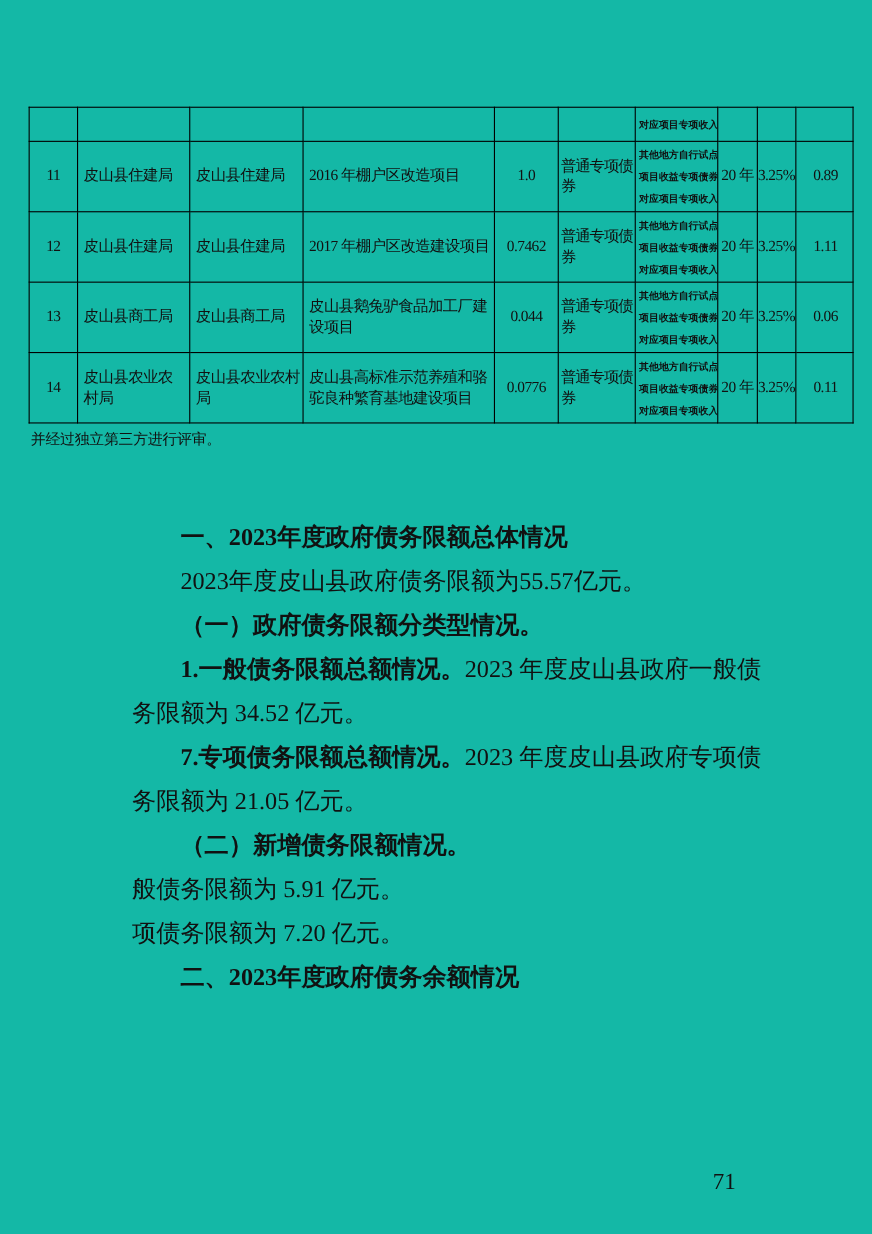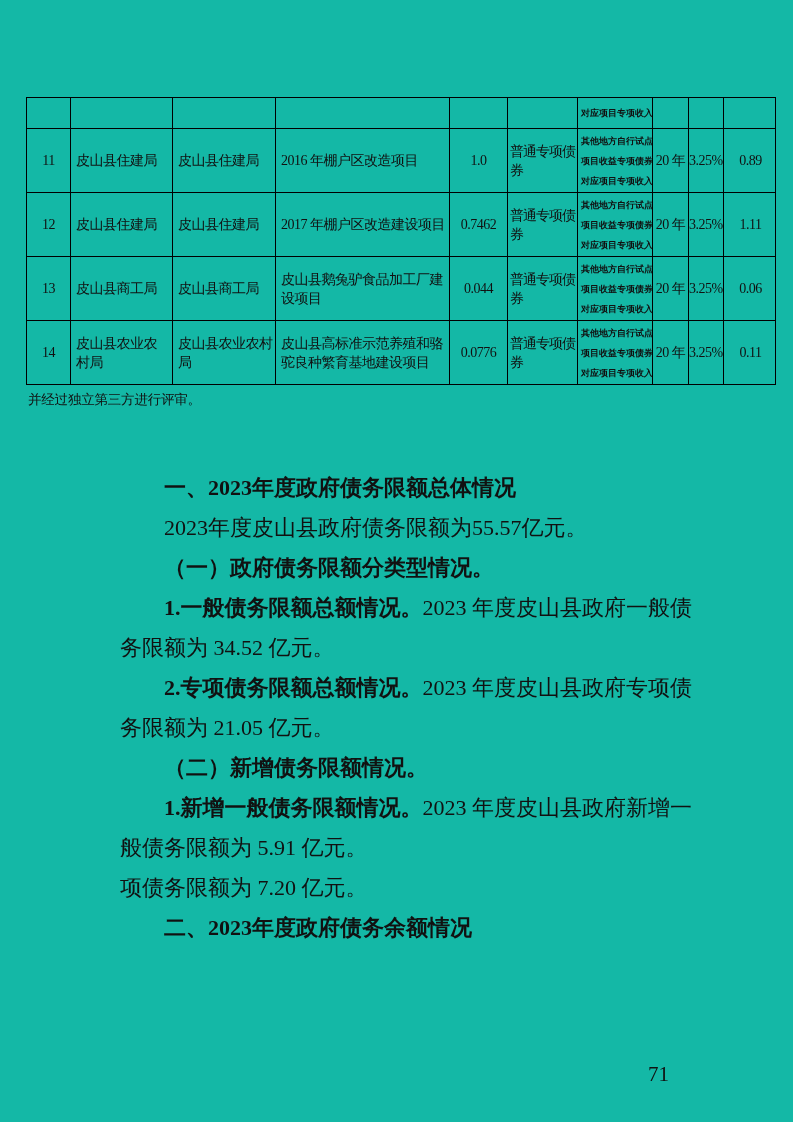--- a/index.html
+++ b/index.html
@@ -198,24 +198,23 @@
   <div class="note">
     <div class="nline">并经过独立第三方进行评审。</div>
   </div>
 
   <div class="bodytext">
     <div class="bl ind"><span class="b">一、2023年度政府债务限额总体情况</span></div>
     <div class="bl ind"><span>2023年度皮山县政府债务限额为55.57亿元。</span></div>
     <div class="bl ind"><span class="b">（一）政府债务限额分类型情况。</span></div>
     <div class="bl ind"><span class="b">1.一般债务限额总额情况。</span><span>2023 年度皮山县政府一般债</span></div>
     <div class="bl"><span>务限额为 34.52 亿元。</span></div>
-    <div class="bl ind"><span class="b">2.专项债务限额总额情况。</span><span>2023 年度皮山县政府专项债</span></div>
+    <div class="bl ind"><span class="b">7.专项债务限额总额情况。</span><span>2023 年度皮山县政府专项债</span></div>
     <div class="bl"><span>务限额为 21.05 亿元。</span></div>
     <div class="bl ind"><span class="b">（二）新增债务限额情况。</span></div>
-    <div class="bl ind"><span class="b">1.新增一般债务限额情况。</span><span>2023 年度皮山县政府新增一</span></div>
     <div class="bl"><span>般债务限额为 5.91 亿元。</span></div>
     <div class="bl"><span>项债务限额为 7.20 亿元。</span></div>
     <div class="bl ind"><span class="b">二、2023年度政府债务余额情况</span></div>
   </div>
 
   <div class="pagenum">71</div>
 
 </div>
 
 </body></html>

